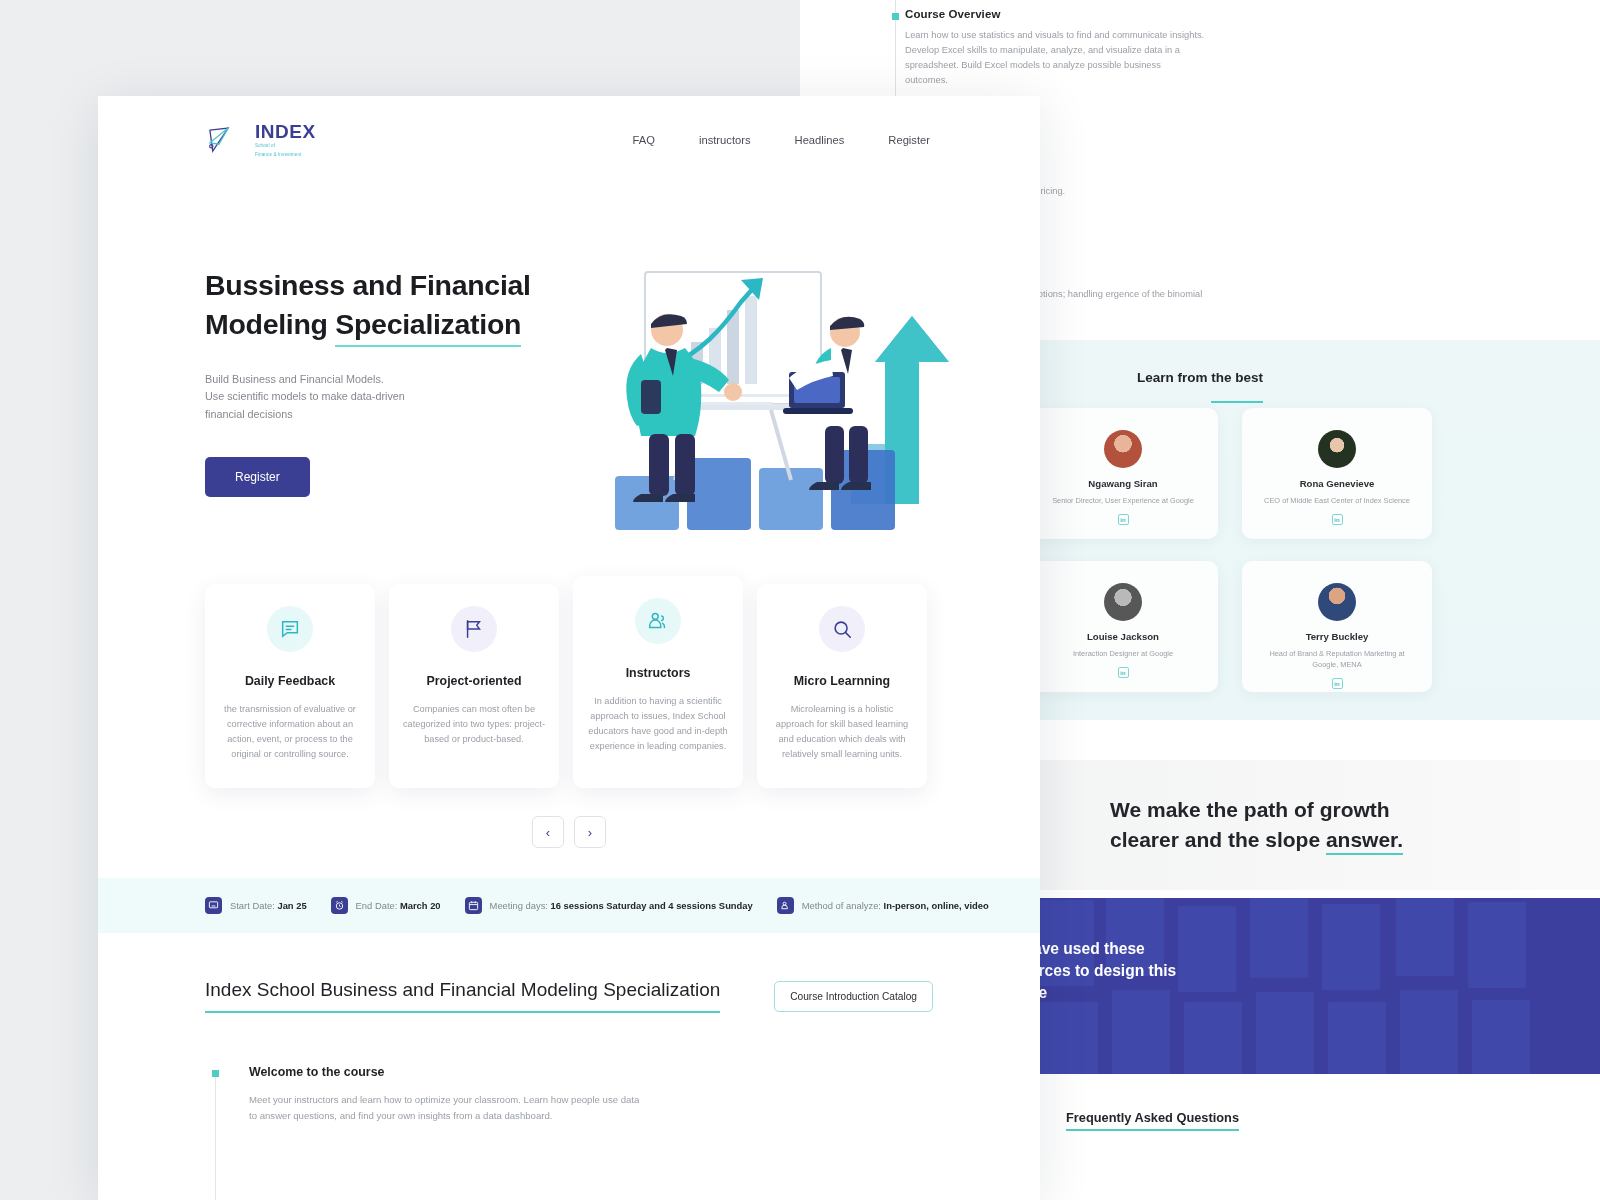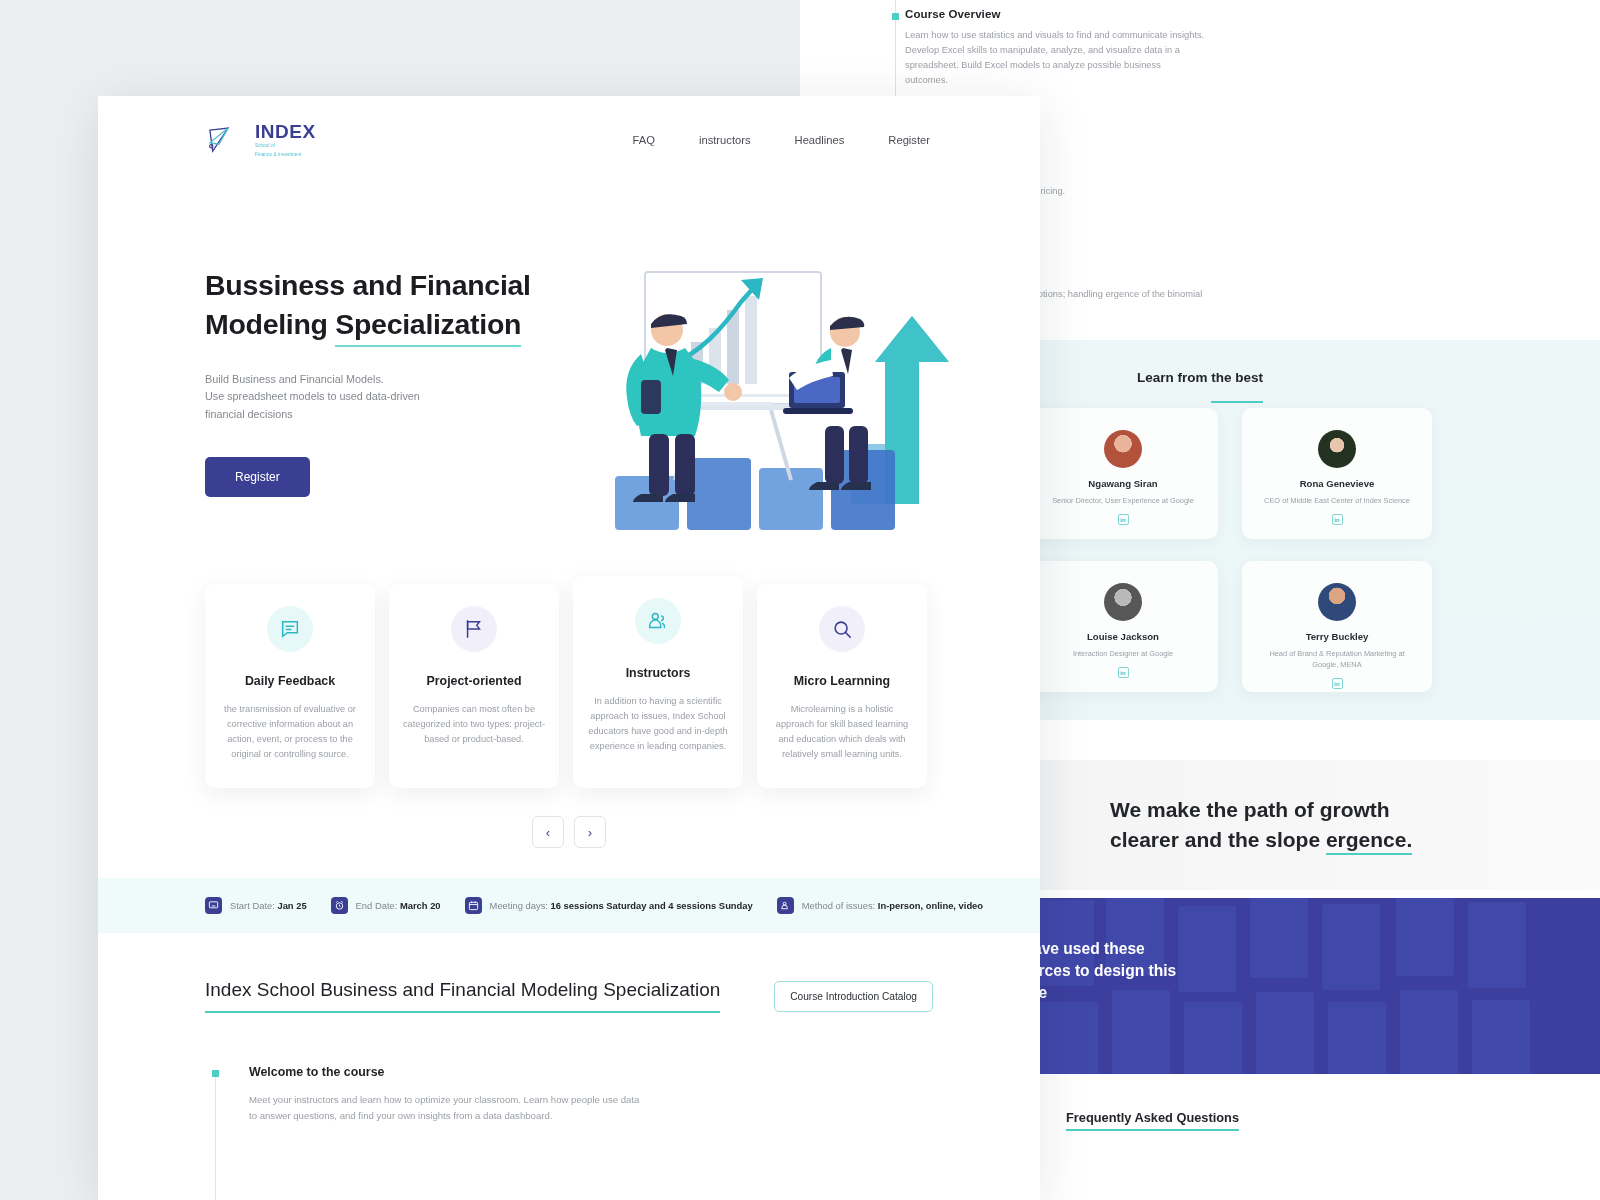--- a/index.html
+++ b/index.html
@@ -260,21 +260,21 @@
         <div class="inst-role">Head of Brand &amp; Reputation Marketing at Google, MENA</div>
         <div class="in-badge">in</div>
       </div>
 
     </div>
   </div>
 
   <div class="slope">
     <h2>
       <span>We make the path of growth</span><br>
-      <span>clearer and the slope </span><u>ergence.</u>
+      <span>clearer and the slope </span><u>answer.</u>
     </h2>
   </div>
 
   <div class="resources">
     <div class="res-pattern">
       <i style="left:20px;top:-10px;width:58px;height:86px;"></i>
       <i style="left:90px;top:6px;width:58px;height:86px;"></i>
       <i style="left:160px;top:-14px;width:58px;height:86px;"></i>
       <i style="left:236px;top:2px;width:58px;height:86px;"></i>
       <i style="left:306px;top:-8px;width:58px;height:86px;"></i>
@@ -351,21 +351,21 @@
   </header>
 
   <section class="hero">
     <div class="hero-l">
       <h1>
         <span>Bussiness and Financial</span><br>
         <span>Modeling </span><u>Specialization</u>
       </h1>
       <p class="hero-sub">
         <span>Build Business and Financial Models.</span><br>
-        <span>Use spreadsheet models to used data-driven</span><br>
+        <span>Use scientific models to make data-driven</span><br>
         <span>financial decisions</span>
       </p>
       <button class="btn-register">Register</button>
     </div>
 
     <div class="hero-art">
       <svg viewBox="0 0 460 310" width="460" height="310">
 
         <path d="M306 200 L360 200 L360 118 L330 118 L367 72 L404 118 L374 118 L374 260 L306 260 Z" fill="#2f9fd0" opacity="0.55"></path>
         <path d="M330 118 L367 72 L404 118 L374 118 L374 260 L340 260 L340 118 Z" fill="#3fc2c8"></path>
@@ -517,21 +517,21 @@
     </div>
 
     <div class="info-item">
       <span class="info-ico">
         <svg width="11" height="11" viewBox="0 0 24 24" fill="none" stroke="#fff" stroke-width="2">
             <circle cx="10" cy="8" r="3.2"></circle>
             <path d="M4 19v-1.5A5.5 5.5 0 0 1 16 17V19z"></path>
           </svg>
       </span>
       <span class="info-txt">
-        <span>Method of issues:</span>
+        <span>Method of analyze:</span>
         <b>In-person, online, video</b>
       </span>
     </div>
   </div>
 
   <section class="detail">
     <div class="det-row">
       <div class="det-h">Index School Business and Financial Modeling Specialization</div>
       <button class="catalog-btn">Course Introduction Catalog</button>
     </div>

